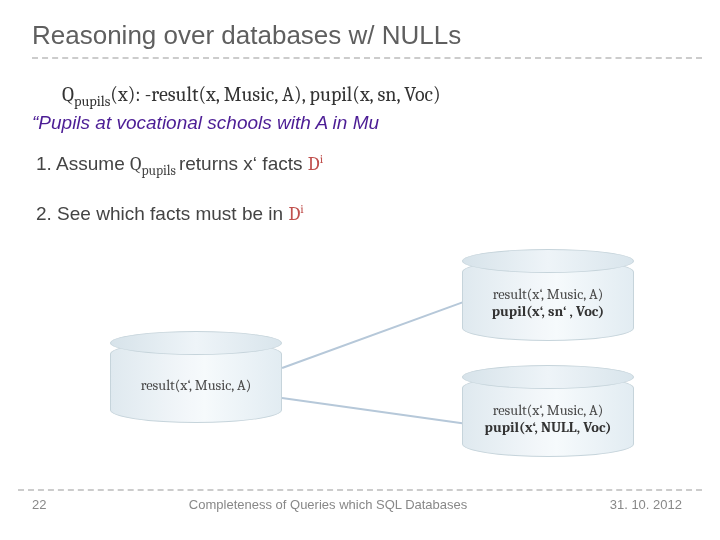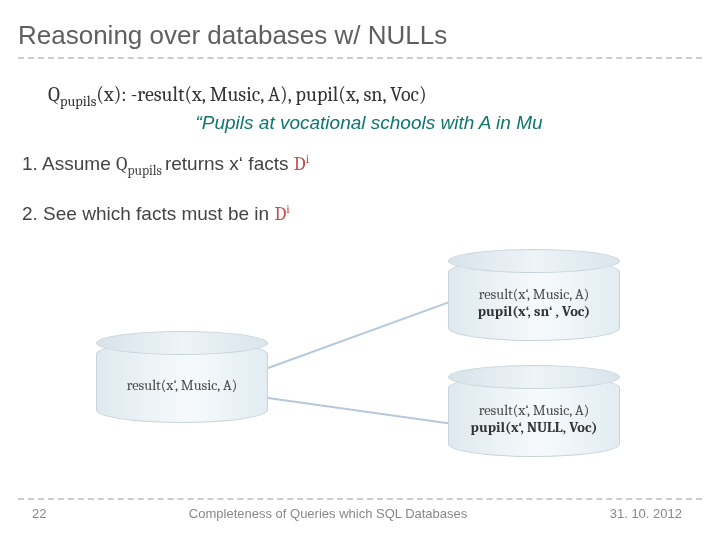--- a/index.html
+++ b/index.html
@@ -1,34 +1,34 @@
 <!DOCTYPE html>
 <html><head>
 <meta charset="utf-8">
 <style>
   * { box-sizing: border-box; margin: 0; padding: 0; }
   body {
     width: 720px; height: 540px;
     font-family: Arial, Helvetica, sans-serif;
     background: #fff; color: #444; position: relative; overflow: hidden;
   }
-  .slide { width: 100%; height: 100%; position: relative; padding: 20px 18px 0 18px; }
+  .slide { width: 100%; height: 100%; position: relative; padding: 20px 18px 0 32px; }
   .title {
     font-size: 26px; color: #5f5f5f; font-weight: 400;
     padding-bottom: 6px; border-bottom: 2px dashed #ccc;
     margin-bottom: 24px;
   }
   .query-line {
     font-family: Cambria, Georgia, 'Times New Roman', serif;
     font-size: 20px; color: #333; margin-left: 30px; margin-bottom: 2px;
   }
   .sub { font-size: 0.72em; vertical-align: sub; }
   .quote {
-    font-style: italic; font-size: 19px; color: #0f766e;
-    text-align: center; margin-right: -18px; margin-bottom: 18px;
+    font-style: italic; font-size: 19px; color: #4c1d95;
+    text-align: left; margin-right: -18px; margin-bottom: 18px;
     white-space: nowrap; overflow: hidden;
   }
   .step {
     font-size: 19px; color: #444; margin-left: 4px; margin-bottom: 24px;
   }
   .step .serif { font-family: Cambria, Georgia, serif; }
   .step .red { color: #c0504d; font-family: Cambria, Georgia, serif; }
   .step .sup { font-size: 0.65em; vertical-align: super; }
 
   .canvas { position: relative; width: 100%; height: 230px; margin-top: 6px; }
@@ -52,21 +52,21 @@
   #cyl-b { top: 92px; left: 78px; }
   #cyl-c { top: 126px; left: 430px; }
 
   .connector {
     position: absolute; background: #b6c8d9; height: 1.5px; transform-origin: left center;
   }
   #conn-1 { top: 118px; left: 250px; width: 200px; transform: rotate(-20deg); }
   #conn-2 { top: 148px; left: 250px; width: 200px; transform: rotate(8deg); }
 
   .footer {
-    position: absolute; left: 18px; right: 18px; bottom: 19px;
+    position: absolute; left: 18px; right: 18px; bottom: 28px;
     border-top: 2px dashed #ccc; padding-top: 6px;
     display: flex; justify-content: space-between; align-items: flex-start;
     font-size: 13px; color: #888;
   }
   .footer .pg { margin-left: 14px; }
   .footer .center { flex: 1; text-align: center; }
   .footer .date { margin-right: 20px; text-align: center; }
 </style>
 </head>
 <body>

